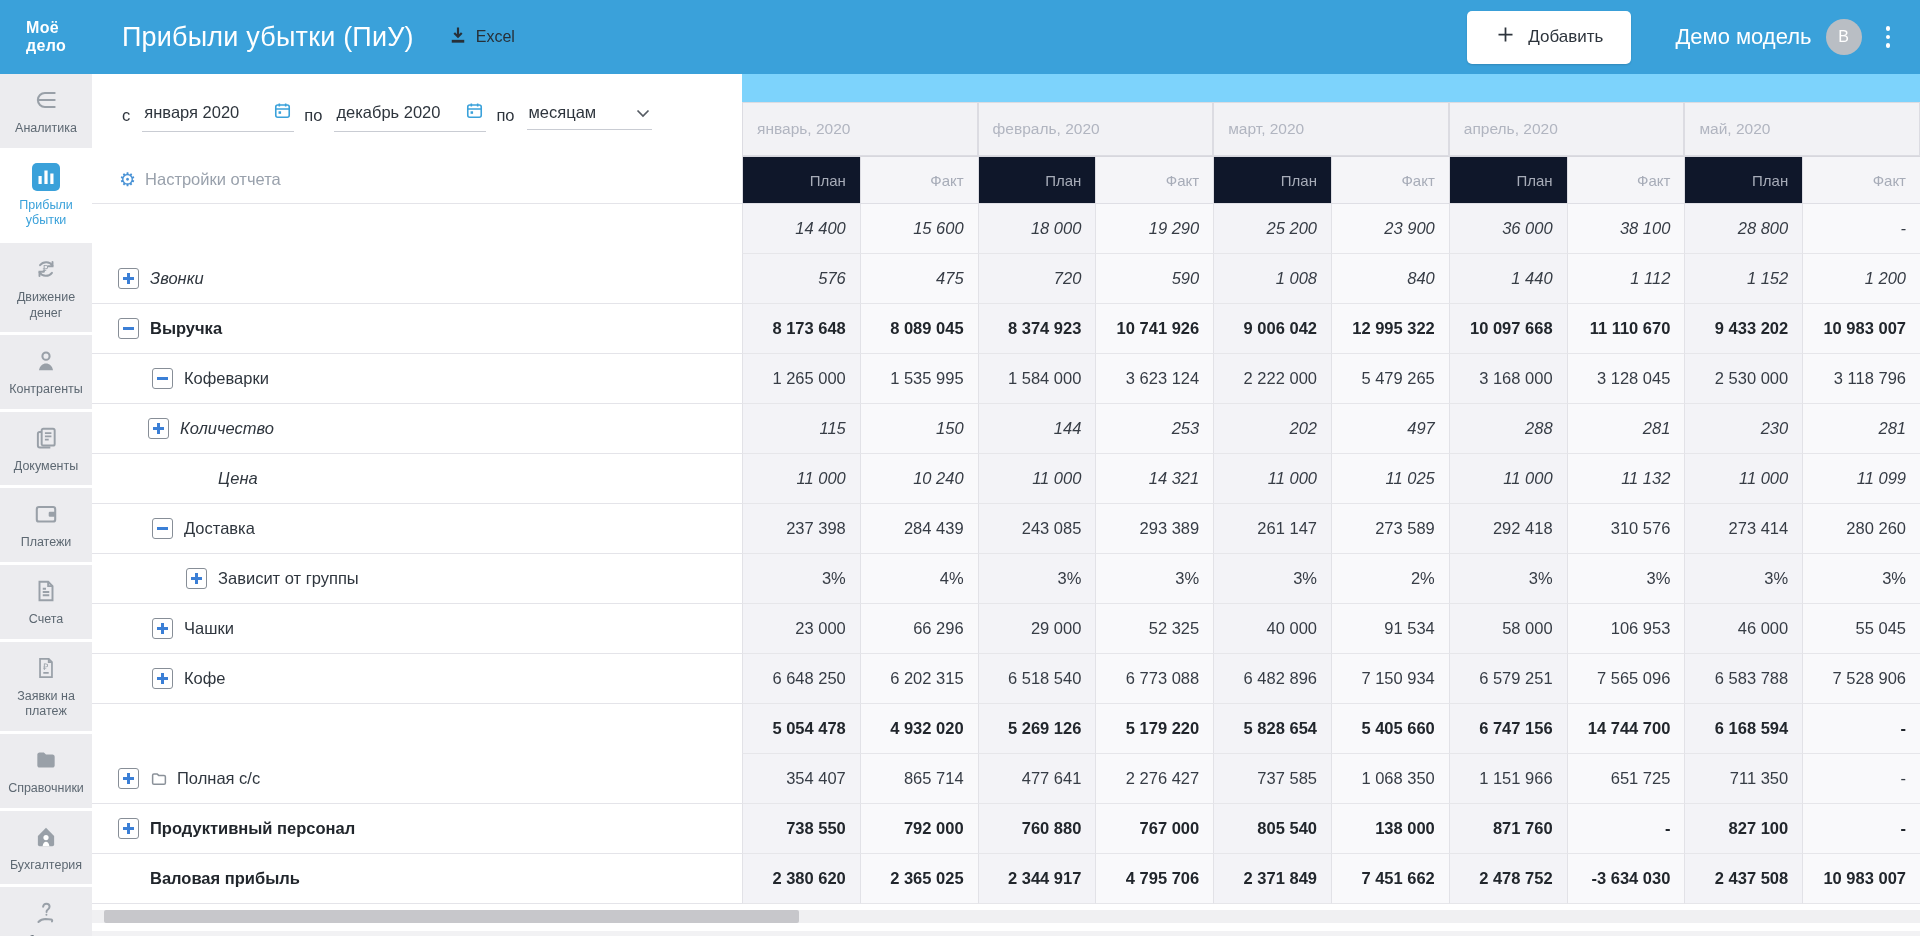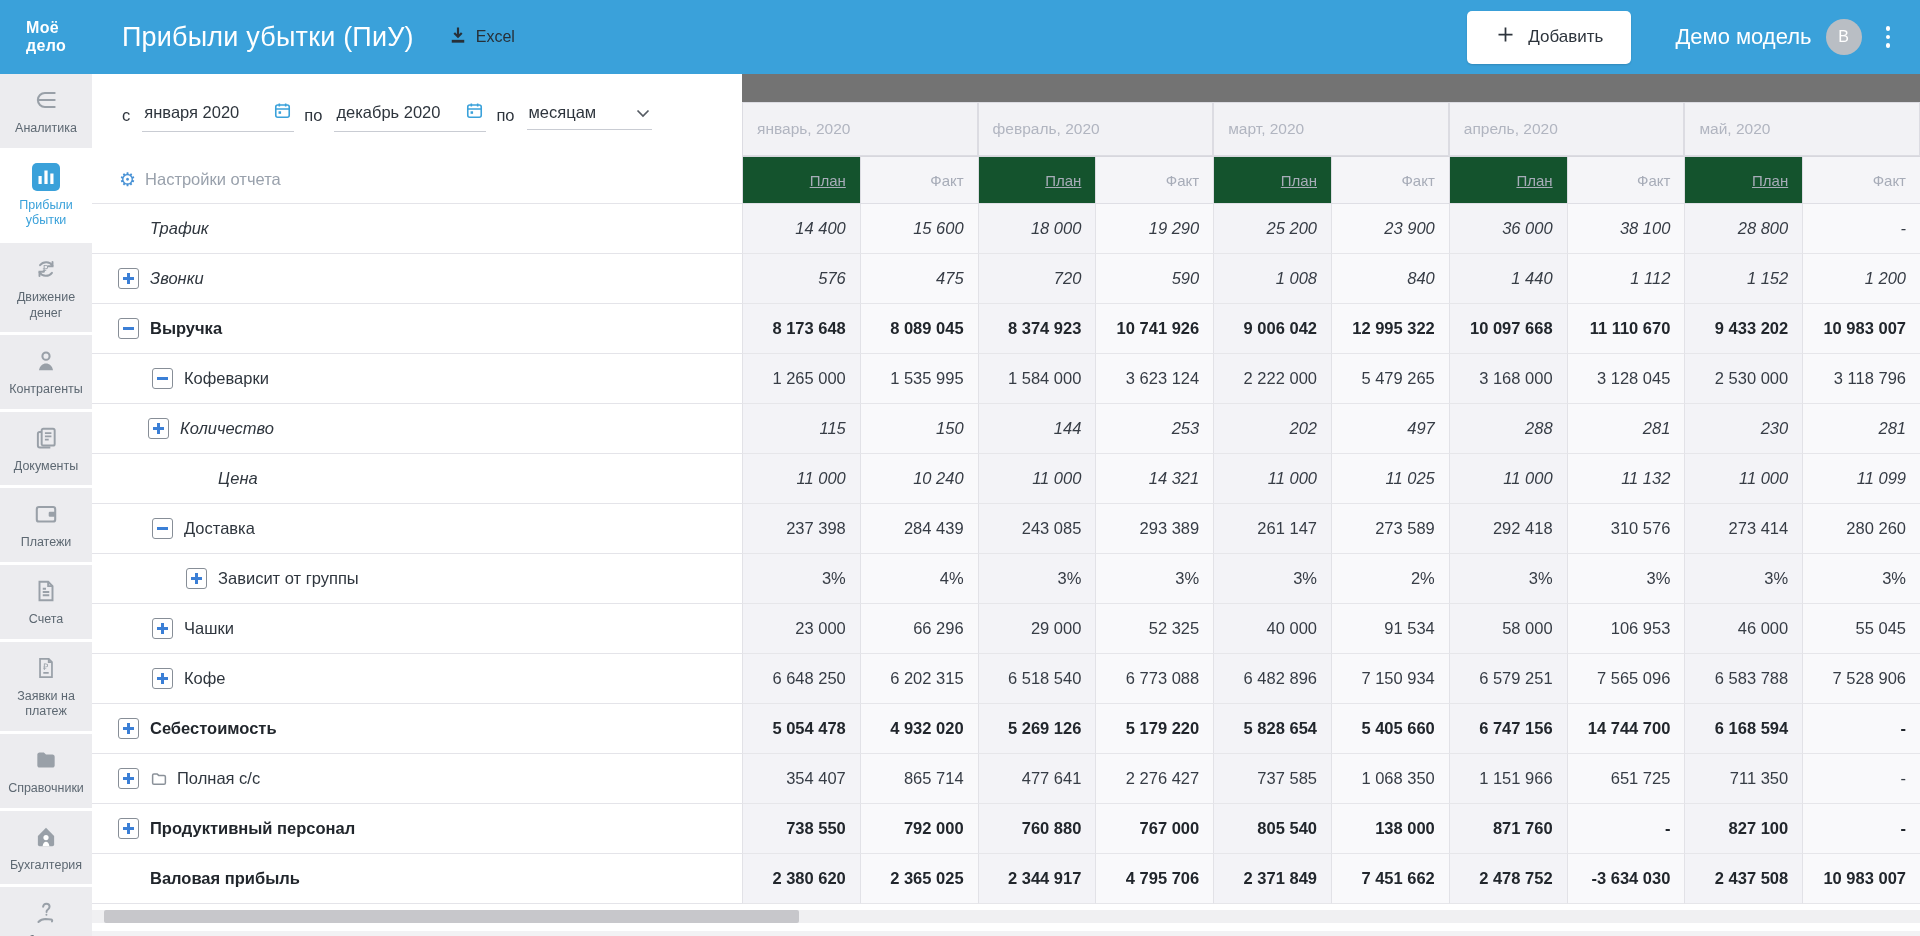--- a/index.html
+++ b/index.html
@@ -62,32 +62,32 @@
     border-bottom:1px solid #c9ccd3; padding:2px 2px 7px 2px; cursor:pointer;
   }
   .f-control.dates { width:152px; }
   .f-control.group { width:125px; }
   .settings-cell {
     grid-column:1; grid-row:2; display:flex; align-items:center; gap:9px; padding-left:27px;
     color:#99a1ac; font-size:16.5px; background:#fff; border-bottom:1px solid #e4e4e9; cursor:pointer;
   }
   .gear { color:#4a93d6; font-size:19px; line-height:1; }
 
-  .month-cell { grid-row:1; display:flex; align-items:flex-end; background:#737373; }
+  .month-cell { grid-row:1; display:flex; align-items:flex-end; background:#7dd3fc; }
   .month-inner {
     height:54px; flex:1; background:#f2f2f5; border:1px solid #dcdce2;
     display:flex; align-items:center; padding-left:14px;
     color:#b1b5c0; font-size:15.5px;
   }
   .subhead {
     grid-row:2; display:flex; align-items:center; justify-content:flex-end; padding-right:14px;
     color:#a7acb8; font-size:15px;
     border-left:1px solid #dcdce2; border-bottom:1px solid #dfdfe5; border-top:1px solid #d7d7dd;
   }
-  .subhead.plan { background:#14532d;text-decoration:underline; }
+  .subhead.plan { background:#0f172a; }
   .subhead.fact { background:#f5f5f8; }
 
   .label-cell {
     grid-column:1; background:#fff; border-bottom:1px solid #e4e4e9;
     display:flex; align-items:center; font-size:16.5px; color:#2f363e; white-space:nowrap; overflow:hidden;
   }
   .val-cell {
     display:flex; align-items:center; justify-content:flex-end; padding-right:14px;
     font-size:16.5px; color:#363c45; border-left:1px solid #e2e2e7; border-bottom:1px solid #e6e6ea;
     white-space:nowrap;
@@ -324,23 +324,20 @@
         <div class="subhead plan" style="grid-area: 2 / 2;">План</div>
         <div class="subhead fact" style="grid-area: 2 / 3;">Факт</div>
         <div class="subhead plan" style="grid-area: 2 / 4;">План</div>
         <div class="subhead fact" style="grid-area: 2 / 5;">Факт</div>
         <div class="subhead plan" style="grid-area: 2 / 6;">План</div>
         <div class="subhead fact" style="grid-area: 2 / 7;">Факт</div>
         <div class="subhead plan" style="grid-area: 2 / 8;">План</div>
         <div class="subhead fact" style="grid-area: 2 / 9;">Факт</div>
         <div class="subhead plan" style="grid-area: 2 / 10;">План</div>
         <div class="subhead fact" style="grid-area: 2 / 11;">Факт</div>
-        <div class="label-cell italic" style="grid-area: 3 / 1; padding-left: 58px;">
-          <span>Трафик</span>
-        </div>
         <div class="val-cell plan italic" style="grid-area: 3 / 2;">14 400</div>
         <div class="val-cell fact italic" style="grid-area: 3 / 3;">15 600</div>
         <div class="val-cell plan italic" style="grid-area: 3 / 4;">18 000</div>
         <div class="val-cell fact italic" style="grid-area: 3 / 5;">19 290</div>
         <div class="val-cell plan italic" style="grid-area: 3 / 6;">25 200</div>
         <div class="val-cell fact italic" style="grid-area: 3 / 7;">23 900</div>
         <div class="val-cell plan italic" style="grid-area: 3 / 8;">36 000</div>
         <div class="val-cell fact italic" style="grid-area: 3 / 9;">38 100</div>
         <div class="val-cell plan italic" style="grid-area: 3 / 10;">28 800</div>
         <div class="val-cell fact italic" style="grid-area: 3 / 11;">-</div>
@@ -462,24 +459,20 @@
         <div class="val-cell plan" style="grid-area: 12 / 2;">6 648 250</div>
         <div class="val-cell fact" style="grid-area: 12 / 3;">6 202 315</div>
         <div class="val-cell plan" style="grid-area: 12 / 4;">6 518 540</div>
         <div class="val-cell fact" style="grid-area: 12 / 5;">6 773 088</div>
         <div class="val-cell plan" style="grid-area: 12 / 6;">6 482 896</div>
         <div class="val-cell fact" style="grid-area: 12 / 7;">7 150 934</div>
         <div class="val-cell plan" style="grid-area: 12 / 8;">6 579 251</div>
         <div class="val-cell fact" style="grid-area: 12 / 9;">7 565 096</div>
         <div class="val-cell plan" style="grid-area: 12 / 10;">6 583 788</div>
         <div class="val-cell fact" style="grid-area: 12 / 11;">7 528 906</div>
-        <div class="label-cell bold" style="grid-area: 13 / 1; padding-left: 26px;">
-          <span class="exp plus"></span>
-          <span>Себестоимость</span>
-        </div>
         <div class="val-cell plan bold" style="grid-area: 13 / 2;">5 054 478</div>
         <div class="val-cell fact bold" style="grid-area: 13 / 3;">4 932 020</div>
         <div class="val-cell plan bold" style="grid-area: 13 / 4;">5 269 126</div>
         <div class="val-cell fact bold" style="grid-area: 13 / 5;">5 179 220</div>
         <div class="val-cell plan bold" style="grid-area: 13 / 6;">5 828 654</div>
         <div class="val-cell fact bold" style="grid-area: 13 / 7;">5 405 660</div>
         <div class="val-cell plan bold" style="grid-area: 13 / 8;">6 747 156</div>
         <div class="val-cell fact bold" style="grid-area: 13 / 9;">14 744 700</div>
         <div class="val-cell plan bold" style="grid-area: 13 / 10;">6 168 594</div>
         <div class="val-cell fact bold" style="grid-area: 13 / 11;">-</div>

